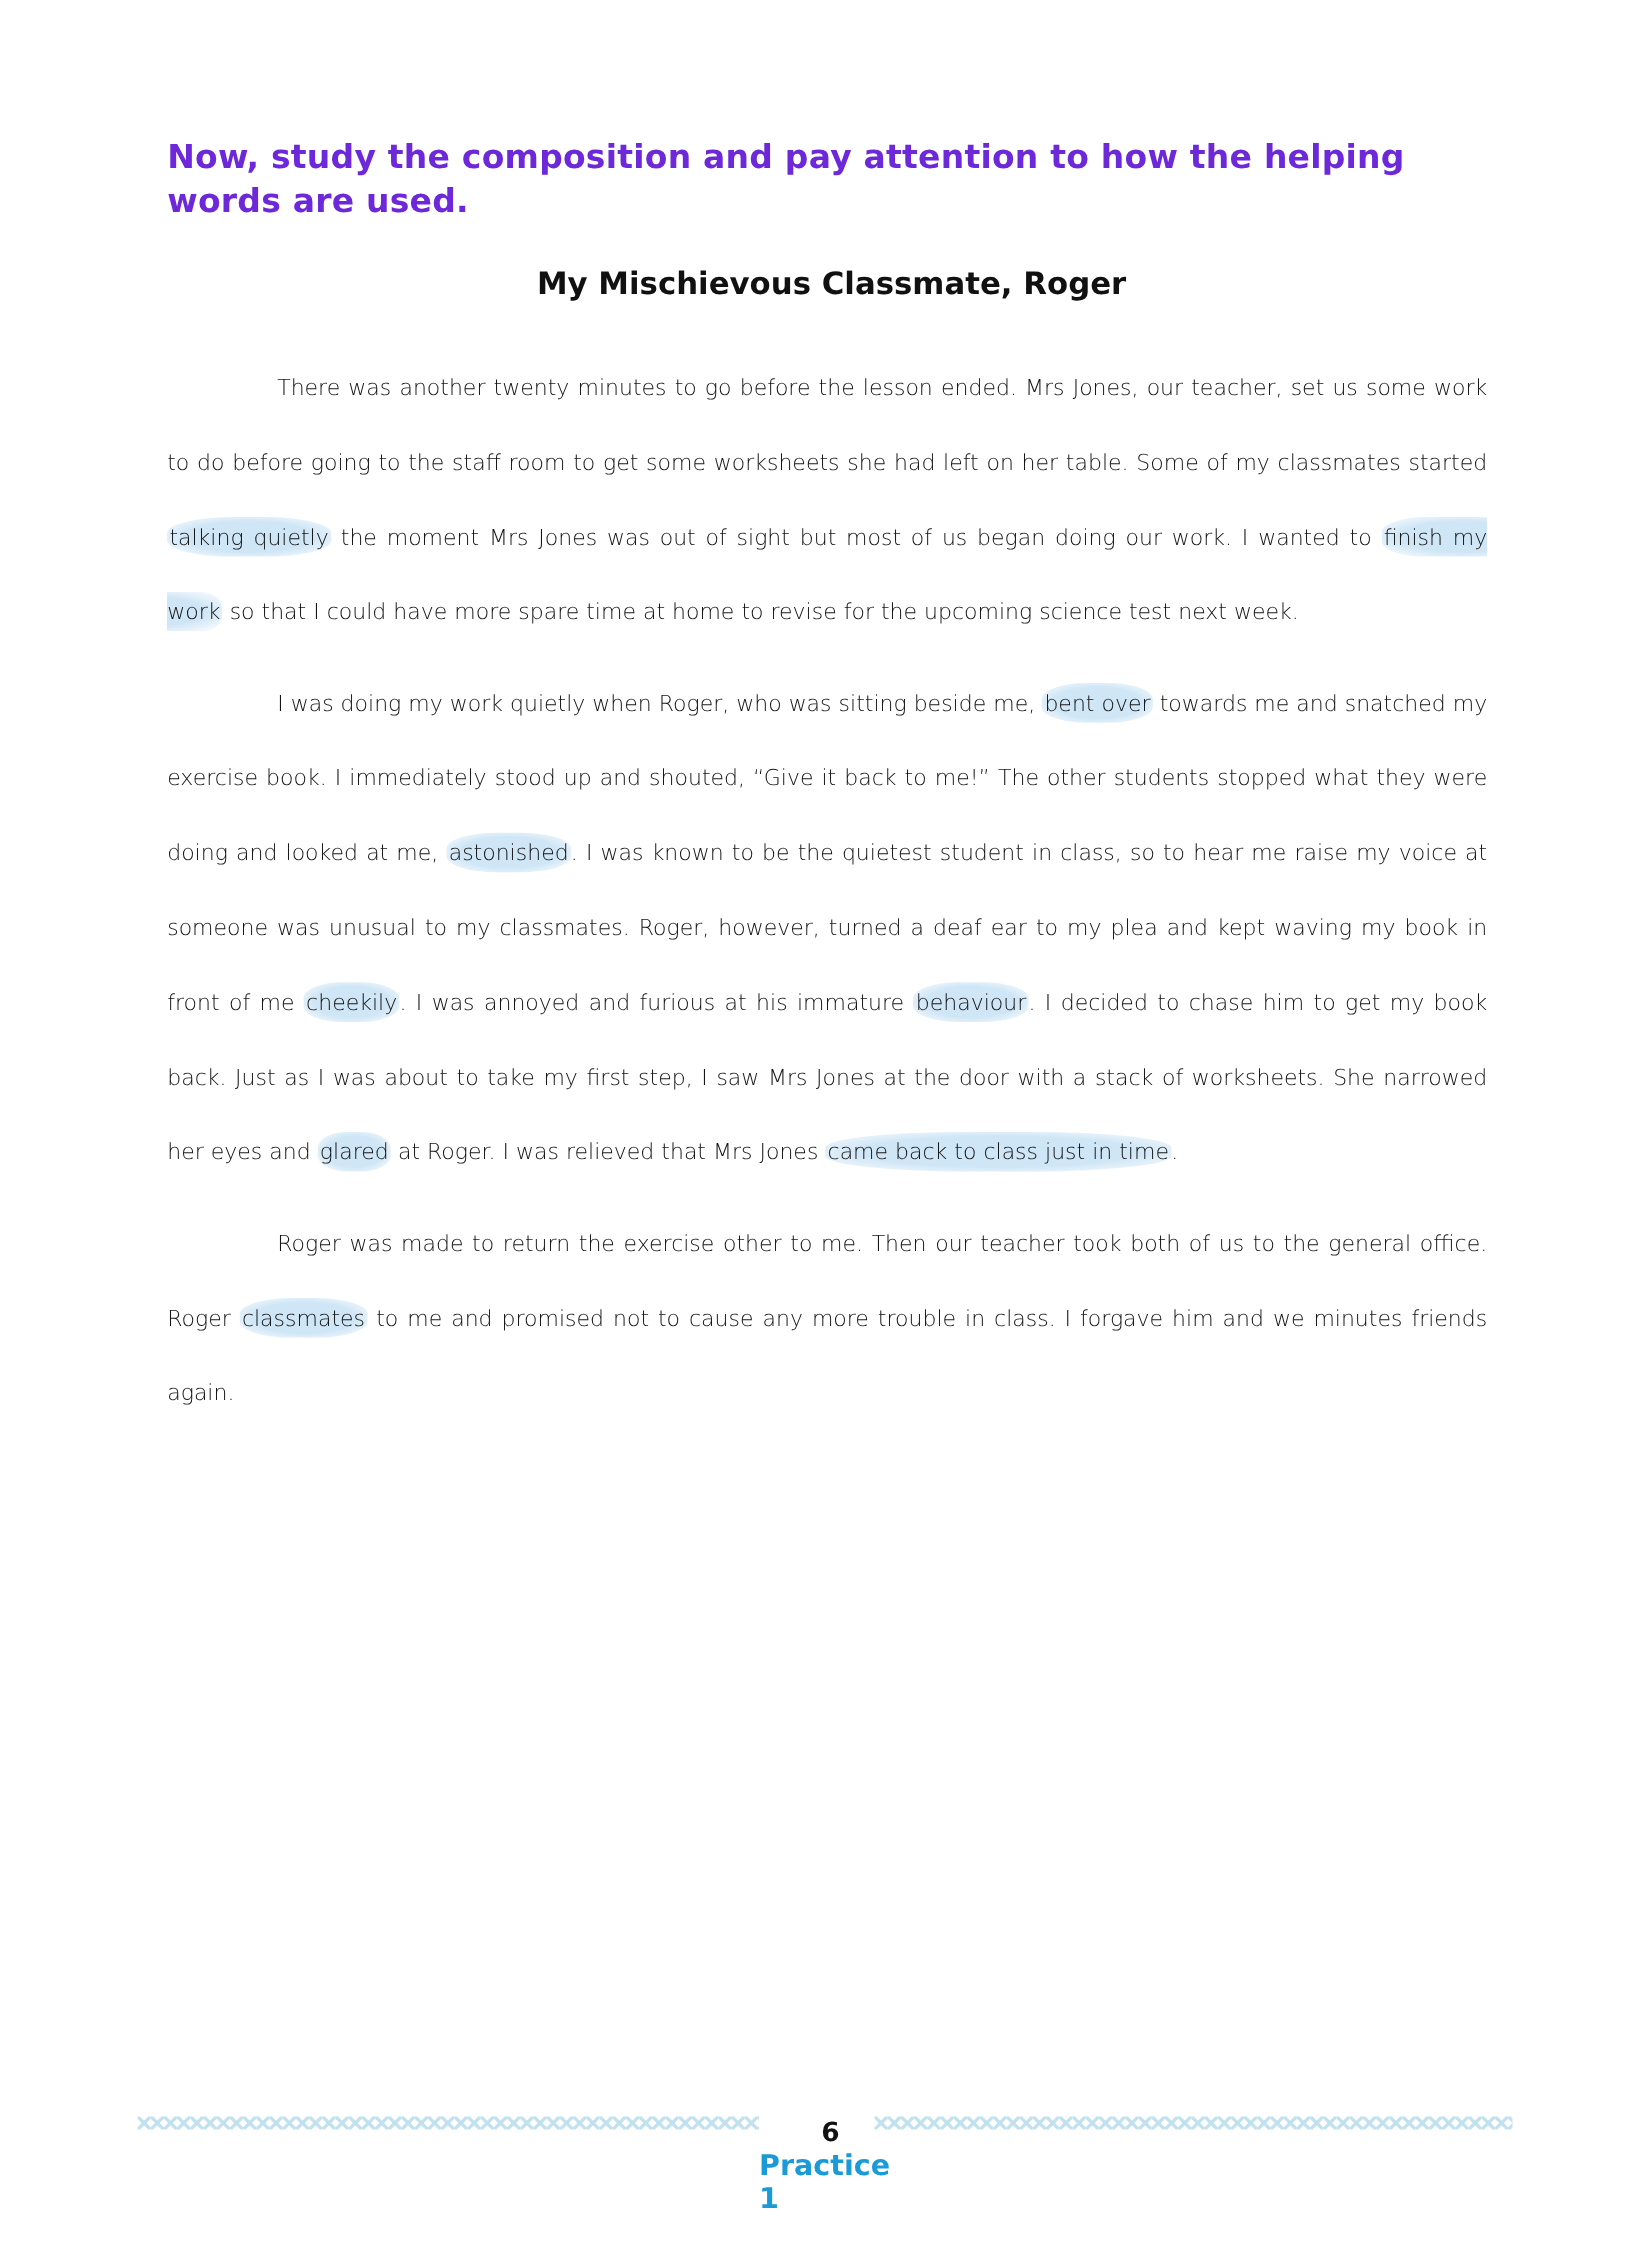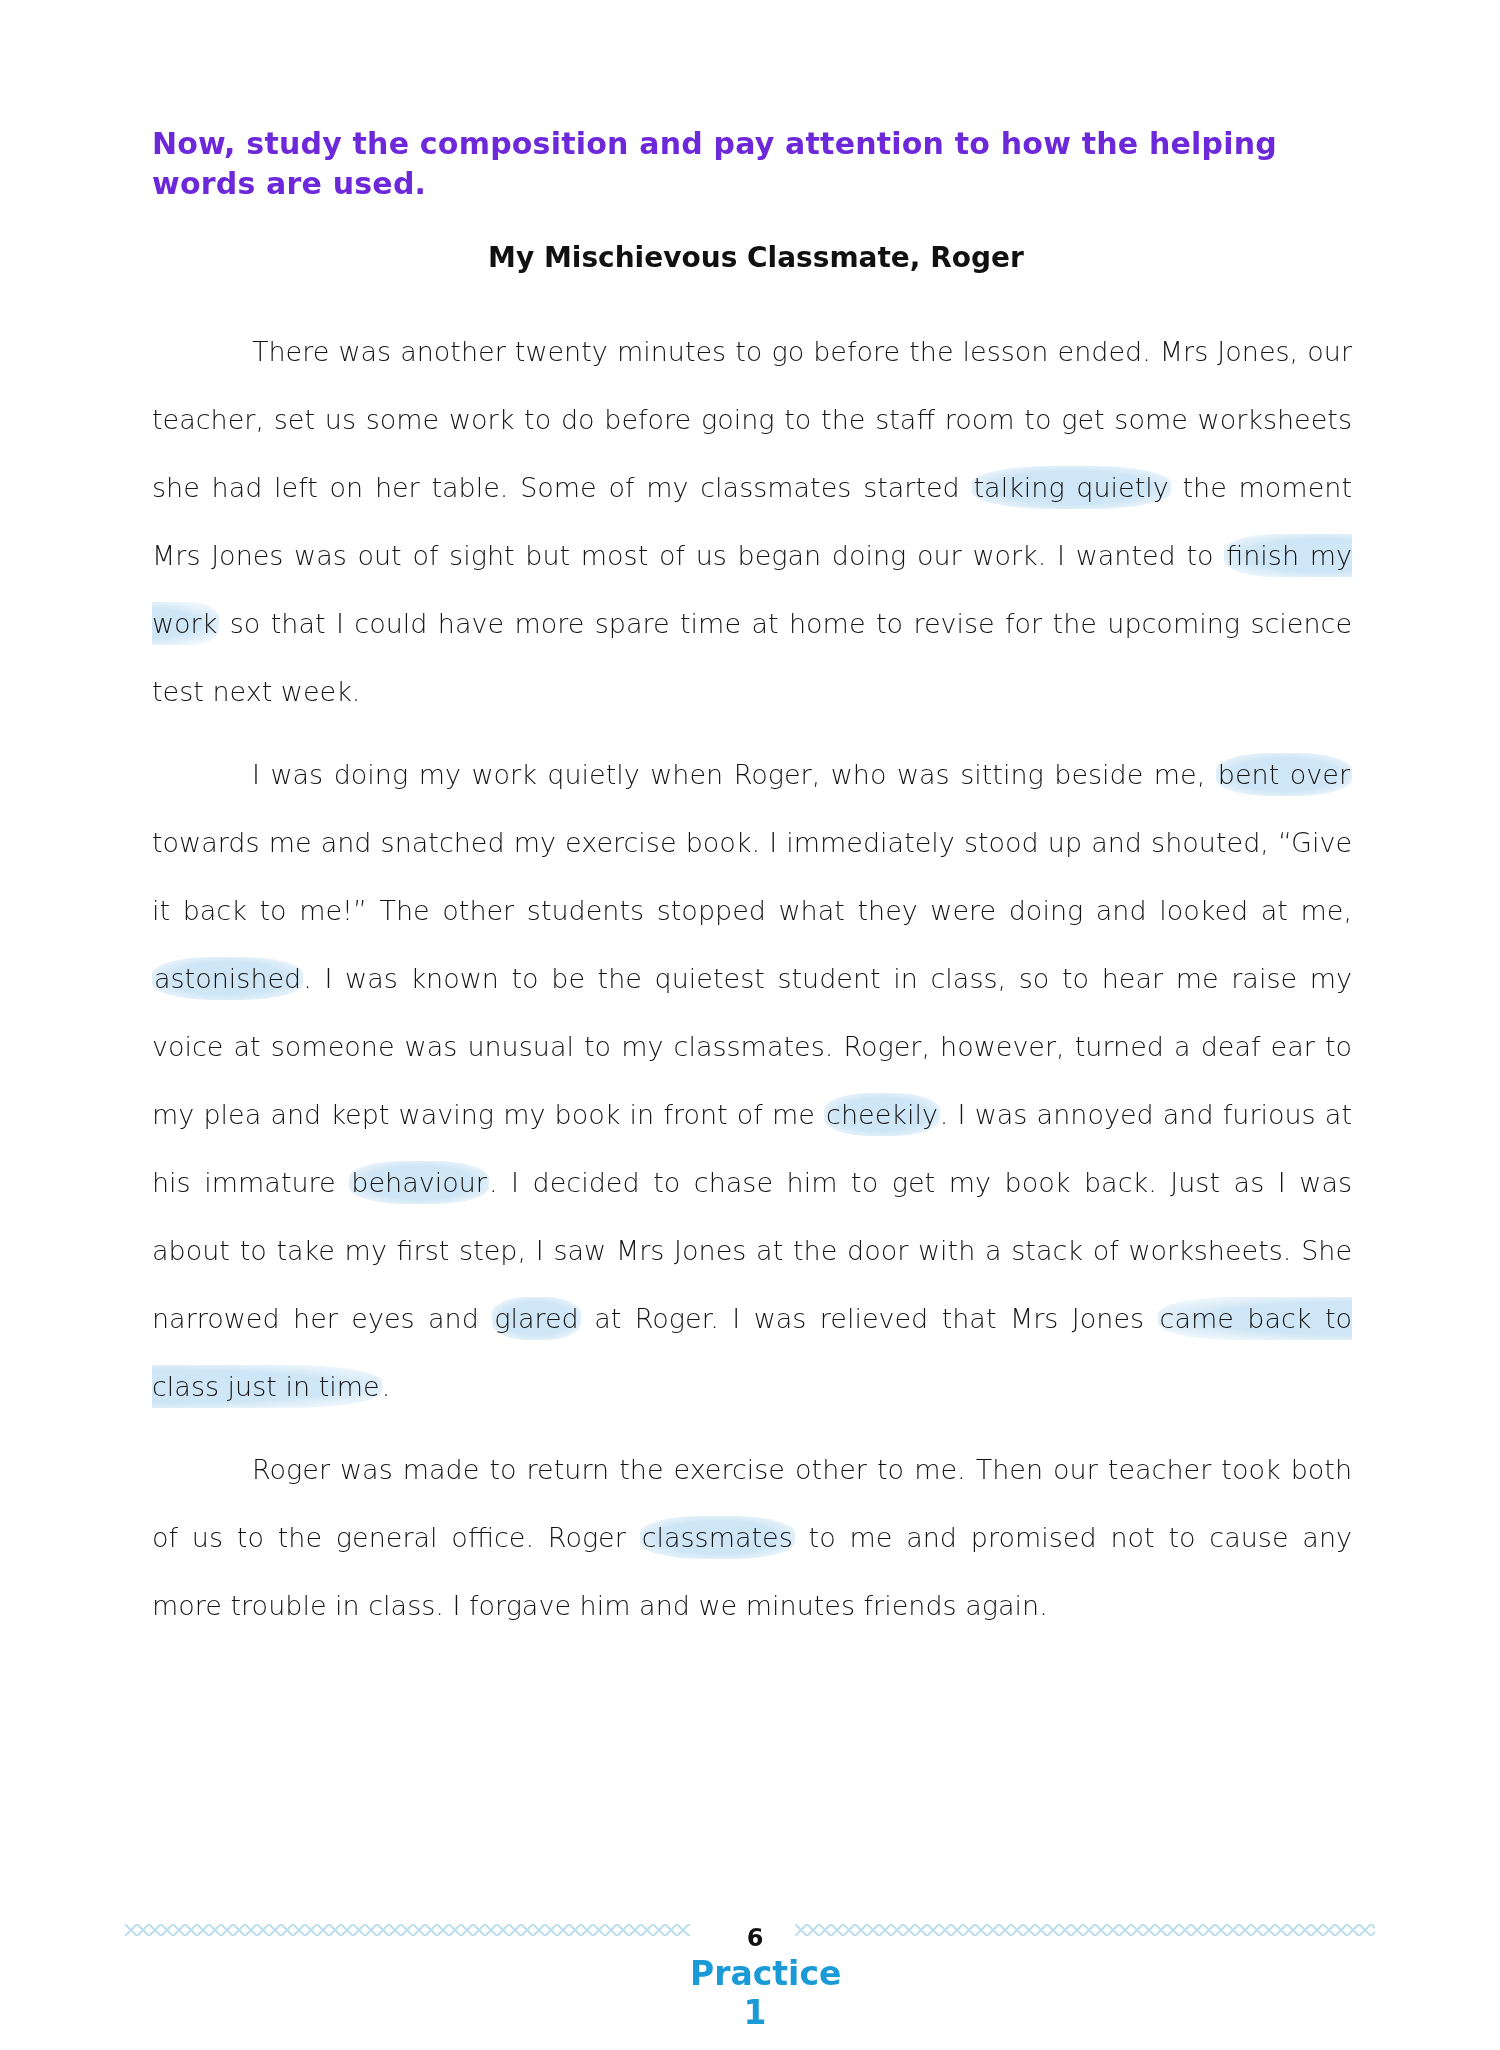--- a/index.html
+++ b/index.html
@@ -12,21 +12,21 @@
       font-family: "DejaVu Sans", sans-serif; font-weight: bold;
       font-size: 30px; line-height: 40px; color: #6d28d9; letter-spacing: 0.2px;
     }
     .title {
       position: absolute; left: 0; top: 238px; width: 1512px; text-align: center;
       font-family: "DejaVu Sans", sans-serif; font-weight: bold;
       font-size: 28px; line-height: 40px; color: #111;
     }
     .body-text {
       position: absolute; left: 152px; top: 318px; width: 1200px;
-      font-family: "DejaVu Sans", sans-serif; font-size: 27px;
+      font-family: "DejaVu Sans", sans-serif; font-size: 20px;
       line-height: 68px; color: #151515; font-weight: 300;
     }
     .para { margin: 0 0 15px 0; text-align: justify; text-indent: 100px; }
     .hl {
       background: radial-gradient(ellipse at center, #cfe6f6 55%, rgba(207,230,246,0.55) 75%, rgba(207,230,246,0) 100%);
       border-radius: 40%; padding: 6px 2px;
     }
     .footer-band {
       position: absolute; top: 1924px; height: 12px;
       background-image:
@@ -34,22 +34,22 @@
         linear-gradient(-45deg, transparent 42%, #b8dced 42%, #b8dced 58%, transparent 58%);
       background-size: 12px 12px; opacity: 0.85;
     }
     .band-left { left: 125px; width: 565px; }
     .band-right { left: 795px; width: 580px; }
     .page-number {
       position: absolute; left: 725px; top: 1924px; width: 60px; text-align: center;
       font-family: "DejaVu Sans", sans-serif; font-weight: bold; font-size: 24px; color: #111;
     }
     .practice-label {
-      position: absolute; left: 690px; top: 1954px; width: 130px; text-align: center;
-      font-family: "DejaVu Sans", sans-serif; font-weight: bold; font-size: 33px; color: #1a9ad6;
+      position: absolute; left: 690px; top: 1954px; width: 130px; 
+      font-family: "DejaVu Sans", sans-serif; font-weight: bold; font-size: 26px; color: #1a9ad6;
     }
     .publisher {
       position: absolute; left: 128px; top: 1944px; width: 560px;
       font-family: "Liberation Serif", serif; font-size: 21px; line-height: 24px; color: #222;
     }
     .publisher sup { font-size: 12px; }
   </style>
 </head>
 <body>
 

